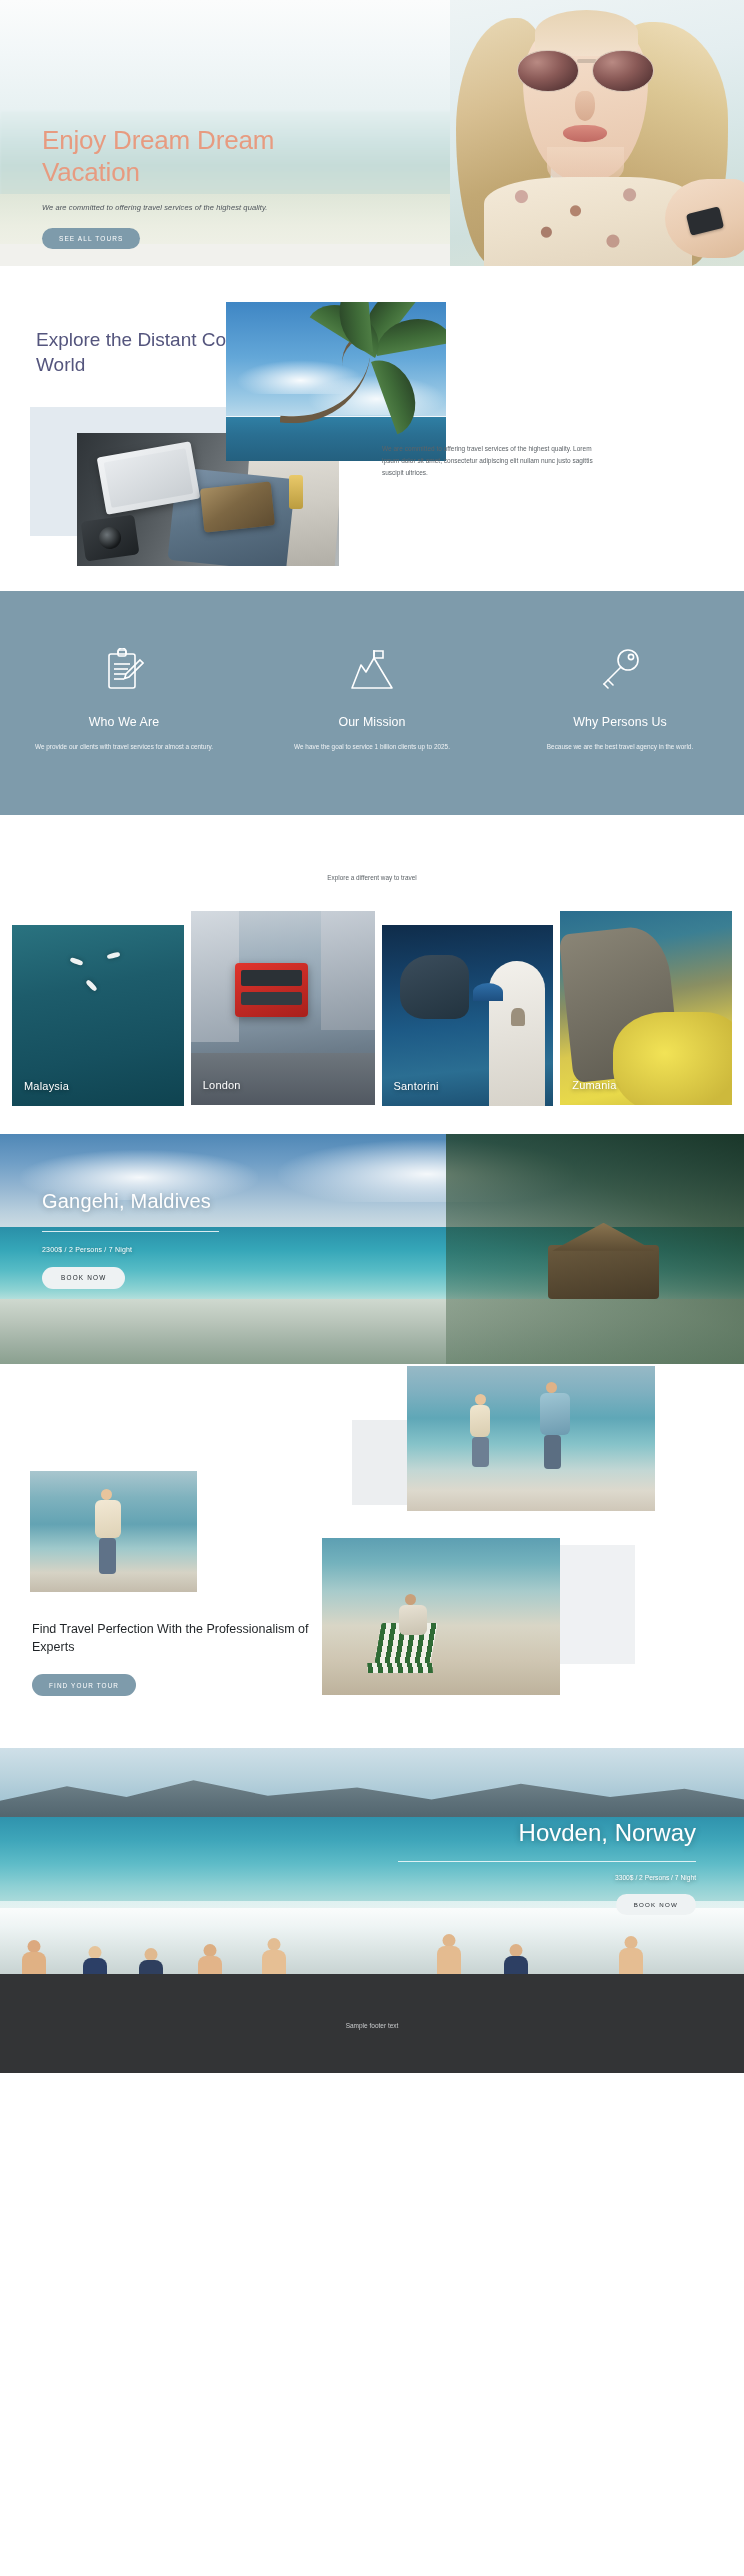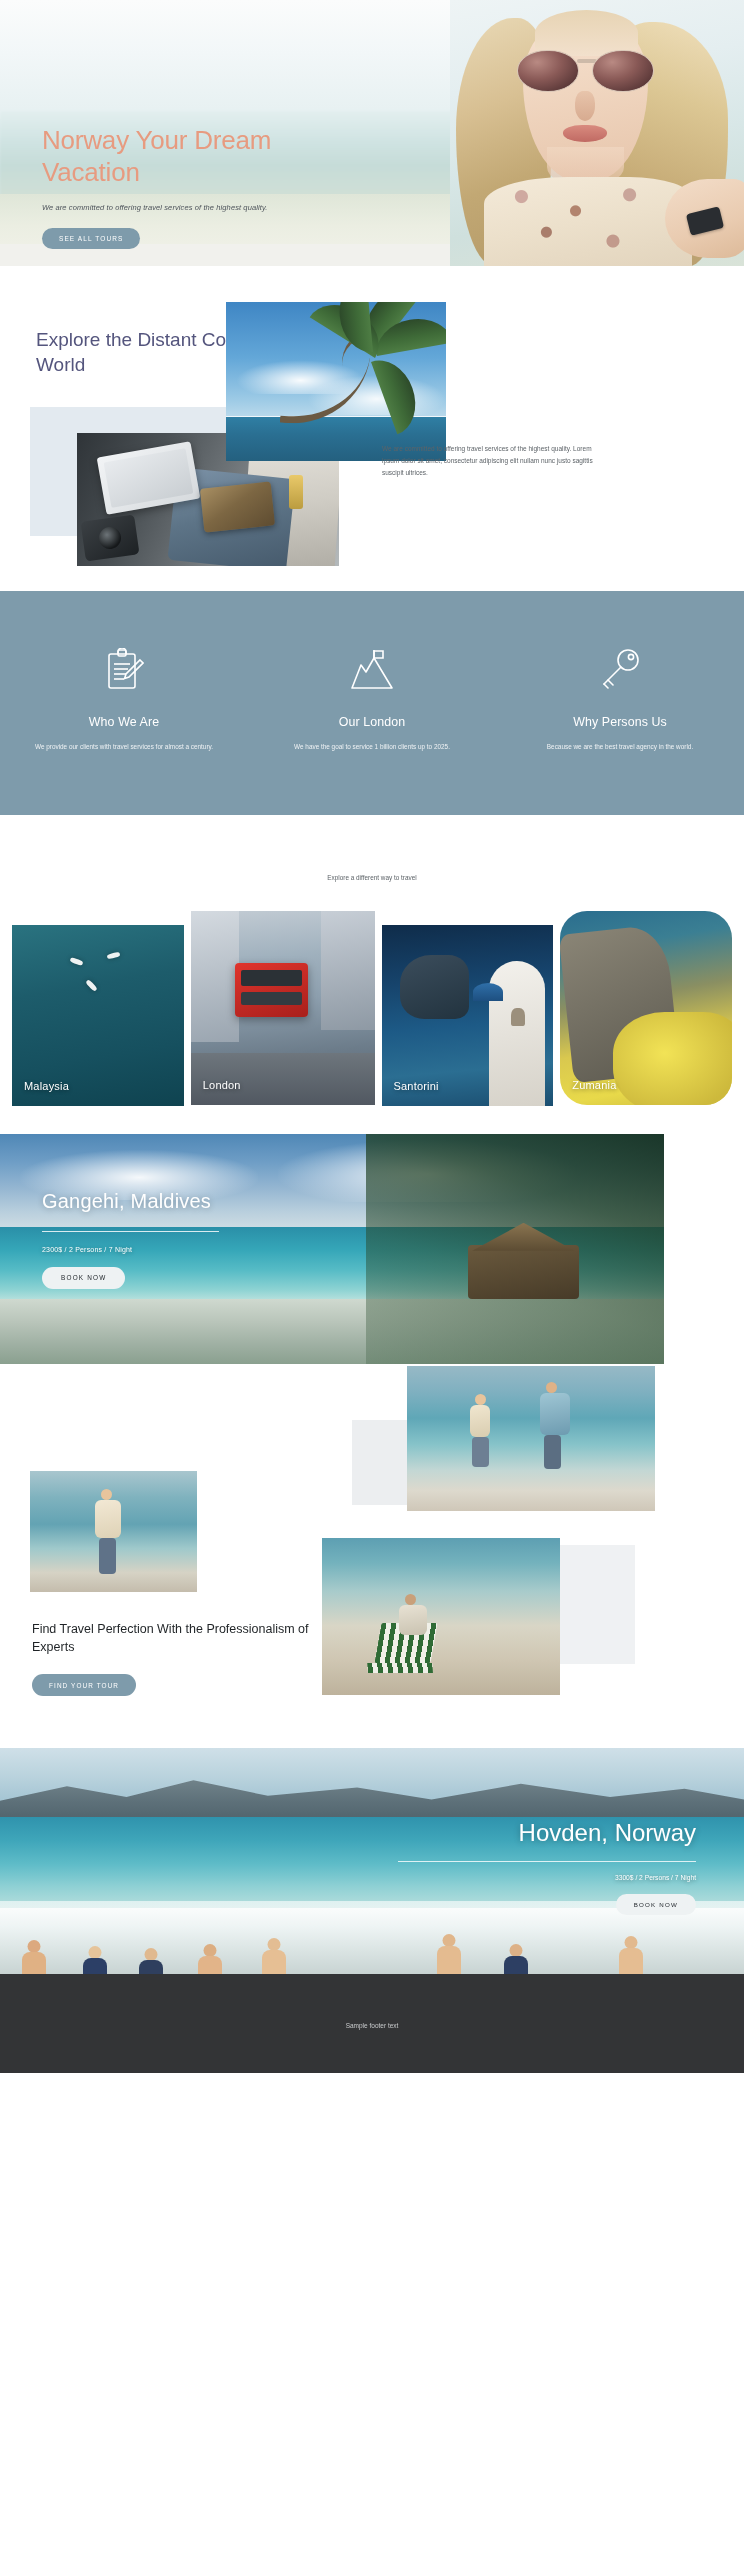--- a/index.html
+++ b/index.html
@@ -261,28 +261,28 @@
   .c3 { background: linear-gradient(175deg,#0f2c4a 0%,#16436b 30%,#1d5a86 55%,#2b6e92 78%,#1b4e70 100%); }
   .c3 .dome{position:absolute; left: 91px; top: 58px; width: 30px; height: 18px;
     background: linear-gradient(180deg,#2f6fa8,#1d4f80); border-radius: 50% 50% 0 0;}
   .c3 .arch{position:absolute; right: 8px; top: 36px; width: 56px; height: 145px;
     background: linear-gradient(170deg,#f3f1ec,#d6d2c9); border-radius: 28px 28px 0 0;}
   .c3 .bell{position:absolute; right: 28px; top: 83px; width: 14px; height: 18px;
     background:#9b8f7c; border-radius: 40% 40% 12% 12%;}
   .c3 .rock{position:absolute; left: 18px; top: 30px; width: 69px; height: 64px;
     background: linear-gradient(160deg,#3b4d5c,#22333f); border-radius: 45% 30% 20% 35%;}
 
-  .c4 { background: linear-gradient(170deg,#2a6d8e 0%,#3b7f93 20%,#8a8f62 44%,#d9c84f 66%,#e8d94a 86%,#cdbb3f 100%); border-radius: 27px; }
+  .c4 { background: linear-gradient(170deg,#2a6d8e 0%,#3b7f93 20%,#8a8f62 44%,#d9c84f 66%,#e8d94a 86%,#cdbb3f 100%); }
   .c4 .cliff{position:absolute; left: 6px; top: 18px; width: 107px; height: 149px;
     background: linear-gradient(160deg,#8a8576,#5d5a50); border-radius: 10% 35% 20% 10%; transform: rotate(-6deg);}
   .c4 .yellow{position:absolute; right: -10px; bottom: -10px; width: 129px; height: 103px;
     background: radial-gradient(ellipse at 40% 40%, #f2e356, #cdb93c 70%); border-radius: 40% 30% 35% 45%;}
 
   
-  .banner { position: relative; width: 664px; height: 230px; overflow: hidden; margin-top: 28px; }
+  .banner { position: relative; width: 744px; height: 230px; overflow: hidden; margin-top: 28px; }
   .mv-sky{position:absolute;left:0;top:0;width:100%;height:95px;
     background: linear-gradient(180deg,#4f87b6 0%,#6f9ec6 30%,#96b7d2 58%,#b9cfdd 82%,#cfdde4 100%);}
   .mv-cloud{position:absolute; background: radial-gradient(ellipse at 50% 55%, rgba(255,255,255,.92), rgba(255,255,255,0) 72%);}
   .mv-sea{position:absolute;left:0;top:93px;width:100%;height:75px;
     background: linear-gradient(180deg,#2a8fa8 0%,#35a6b8 30%,#57bcc6 58%,#8ed3d3 84%,#bfe3df 100%);}
   .mv-sand{position:absolute;left:0;bottom:0;width:100%;height:65px;
     background: linear-gradient(180deg,#cfd9cf 0%,#b9c5ba 35%,#9fb0a3 70%,#8aa08f 100%);}
   .mv-palm{position:absolute; right: 0; top: 0; width: 298px; height: 230px;
     background: linear-gradient(200deg, rgba(22,48,30,.92) 0%, rgba(32,64,38,.8) 30%, rgba(40,74,44,.55) 60%, rgba(44,80,48,.25) 100%);}
   .mv-hut{position:absolute; right: 85px; top: 111px; width: 111px; height: 54px;
@@ -378,21 +378,21 @@
     <div class="hp-nose"></div>
     <div class="hp-lip"></div>
     <div class="hp-chin"></div>
     <div class="hp-shirt"></div>
     <div class="hp-arm"></div>
     <div class="hp-phone"></div>
   </div>
 
 
   <div class="hero-content">
-    <h1 class="hero-title">Norway Your Dream Vacation</h1>
+    <h1 class="hero-title">Enjoy Dream Dream Vacation</h1>
     <p class="hero-sub">We are committed to offering travel services of the highest quality.</p>
     <button class="btn btn-hero">SEE ALL TOURS</button>
   </div>
 </section>
 
 <section class="explore">
   <h2 class="exp-title">Explore the Distant Corners of the World</h2>
   <div class="exp-bluebox"></div>
 
   <div class="exp-photo-left">
@@ -442,21 +442,21 @@
   </div>
 
   <div class="feat">
     <div class="feat-icon">
       <svg width="48" height="46" viewBox="0 0 48 46" fill="none" stroke="#fff" stroke-width="1.6">
         <path d="M4 40h40L26 10 18 24l-5-7z" stroke-linejoin="round"></path>
         <line x1="26" y1="10" x2="26" y2="2"></line>
         <path d="M26 3h9v7h-9z"></path>
       </svg>
     </div>
-    <h3 class="feat-title">Our London</h3>
+    <h3 class="feat-title">Our Mission</h3>
     <p class="feat-desc">We have the goal to service 1 billion clients up to 2025.</p>
   </div>
 
   <div class="feat">
     <div class="feat-icon">
       <svg width="44" height="46" viewBox="0 0 44 46" fill="none" stroke="#fff" stroke-width="1.6">
         <circle cx="30" cy="12" r="10"></circle>
         <circle cx="33" cy="9" r="2.6"></circle>
         <path d="M23 19L6 36" stroke-linecap="round"></path>
         <path d="M10 32l5 5" stroke-linecap="round"></path>

